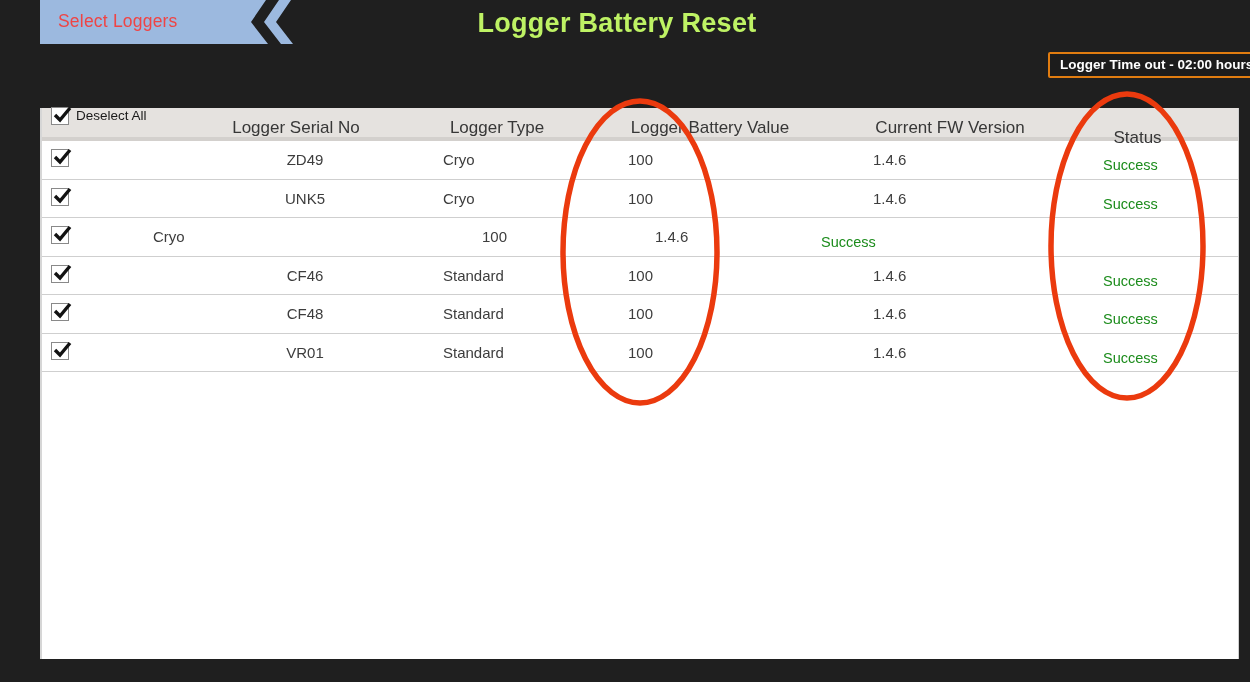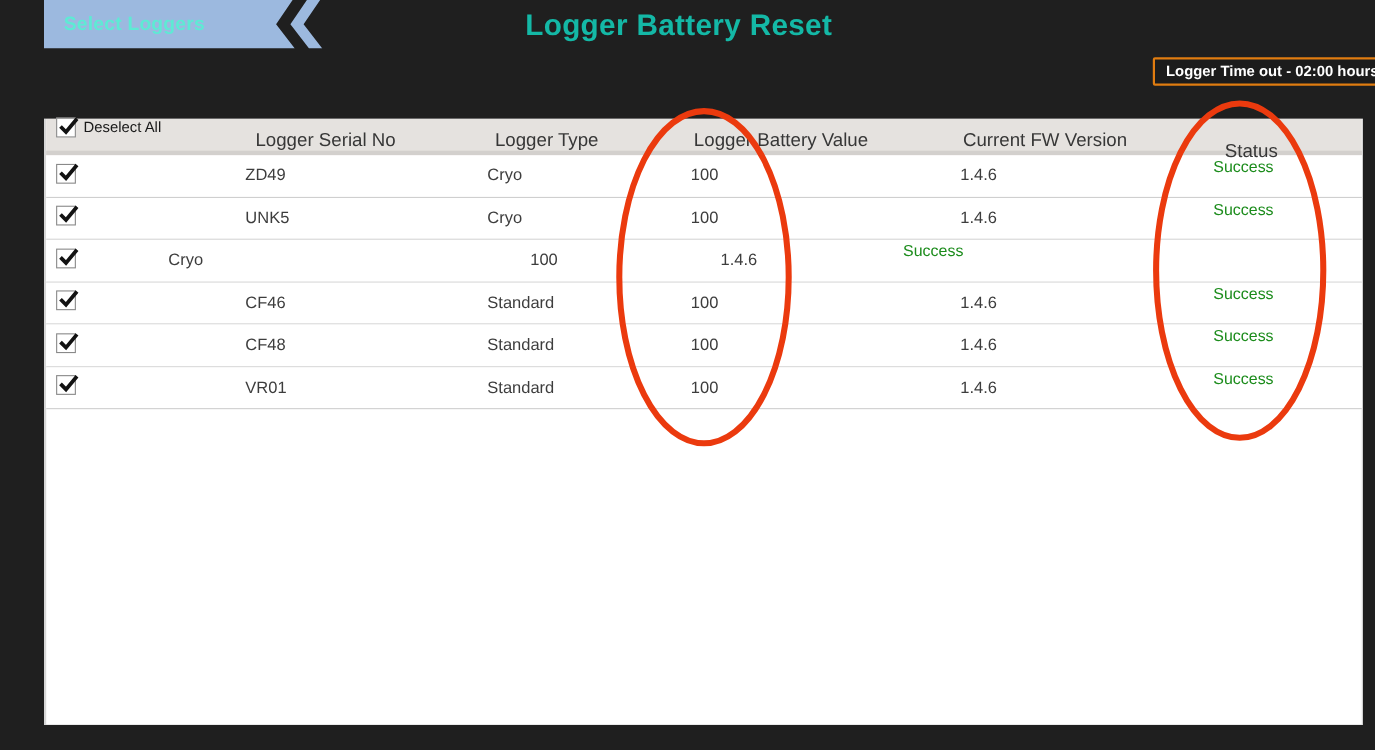--- a/index.html
+++ b/index.html
@@ -4,23 +4,23 @@
 <style>
   * { margin:0; padding:0; box-sizing:border-box; }
   html,body { width:1250px; height:682px; overflow:hidden; }
   body { font-family:"Liberation Sans","DejaVu Sans",sans-serif; background:#1e1e1e; }
   .stage { position:relative; width:1250px; height:682px; background:#1f1f1f; }
 
   
   .back-btn { position:absolute; left:40px; top:0; width:262px; height:44px; cursor:pointer; }
   .back-btn svg { position:absolute; left:0; top:0; }
   .back-label { position:absolute; left:18px; top:0; height:44px; line-height:43px;
-    font-size:17.5px; font-weight:700; color:#5eead4; letter-spacing:.2px; }
+    font-size:17.5px; font-weight:400; color:#ef4444; letter-spacing:.2px; }
   .page-title { position:absolute; left:0; top:8px; width:1234px; text-align:center;
-    color:#14b8a6; font-size:27px; font-weight:700; letter-spacing:.3px; }
+    color:#bef264; font-size:27px; font-weight:700; letter-spacing:.3px; }
   .timeout-badge { position:absolute; left:1048px; top:52px; height:26px;
     border:2px solid #e07c10; border-radius:2px; background:#1c1c1c;
     color:#ffffff; font-size:13.5px; font-weight:700; line-height:22px; padding:0 10px; white-space:nowrap; }
 
   
   .grid { position:absolute; left:40px; top:108px; width:1199px; height:551px;
     background:#ffffff; border-left:2px solid #d6d6d6; border-right:1px solid #cfcfcf; }
   .grid-head { position:relative; height:33px; background:#e5e2df; border-bottom:4px solid #d3d0cd;
     display:grid; grid-template-columns:55px 290px 146px 218px 282px 1fr; align-items:center;
     color:#373737; font-size:17px; }
@@ -30,25 +30,25 @@
   .h-battery { transform:translateX(68px); }
   .h-fw      { transform:translateX(58px); }
   .h-status  { transform:translateX(2px);margin-top:20px; }
   .deselect-group { position:absolute; left:9px; top:0; height:15px; display:flex; align-items:center; gap:7px; }
   .deselect-label { font-size:13.5px; color:#1a1a1a; white-space:nowrap; }
 
   .row { display:grid; grid-template-columns:55px 290px 146px 218px 282px 1fr; align-items:center;
     height:38.5px; border-bottom:1px solid #cfcfcf; font-size:15px; color:#3d3d3d; background:#fff; }
   .cell { white-space:nowrap; }
   .c-check   { padding-left:9px; }
-  .c-serial  { padding-left:126px; }
+  .c-serial  { padding-left:126px;text-align:center; }
   .c-type    { padding-left:56px; }
   .c-battery { padding-left:95px; }
   .c-fw      { padding-left:122px; }
-  .c-status  { padding-left:70px; align-self:start; padding-top:3px; font-size:14.5px; }
+  .c-status  { padding-left:70px; align-self:start; padding-top:16px; font-size:14.5px; }
 
   
   .cbx { position:relative; display:inline-block; width:18px; height:18px;
     background:#ffffff; border:1px solid #898989; cursor:pointer; }
   .cbx .check { display:none; position:absolute; left:-1px; top:-4px; }
   .cbx.checked .check { display:block; }
 
   
   .annot { position:absolute; left:0; top:0; pointer-events:none; }
 </style>

